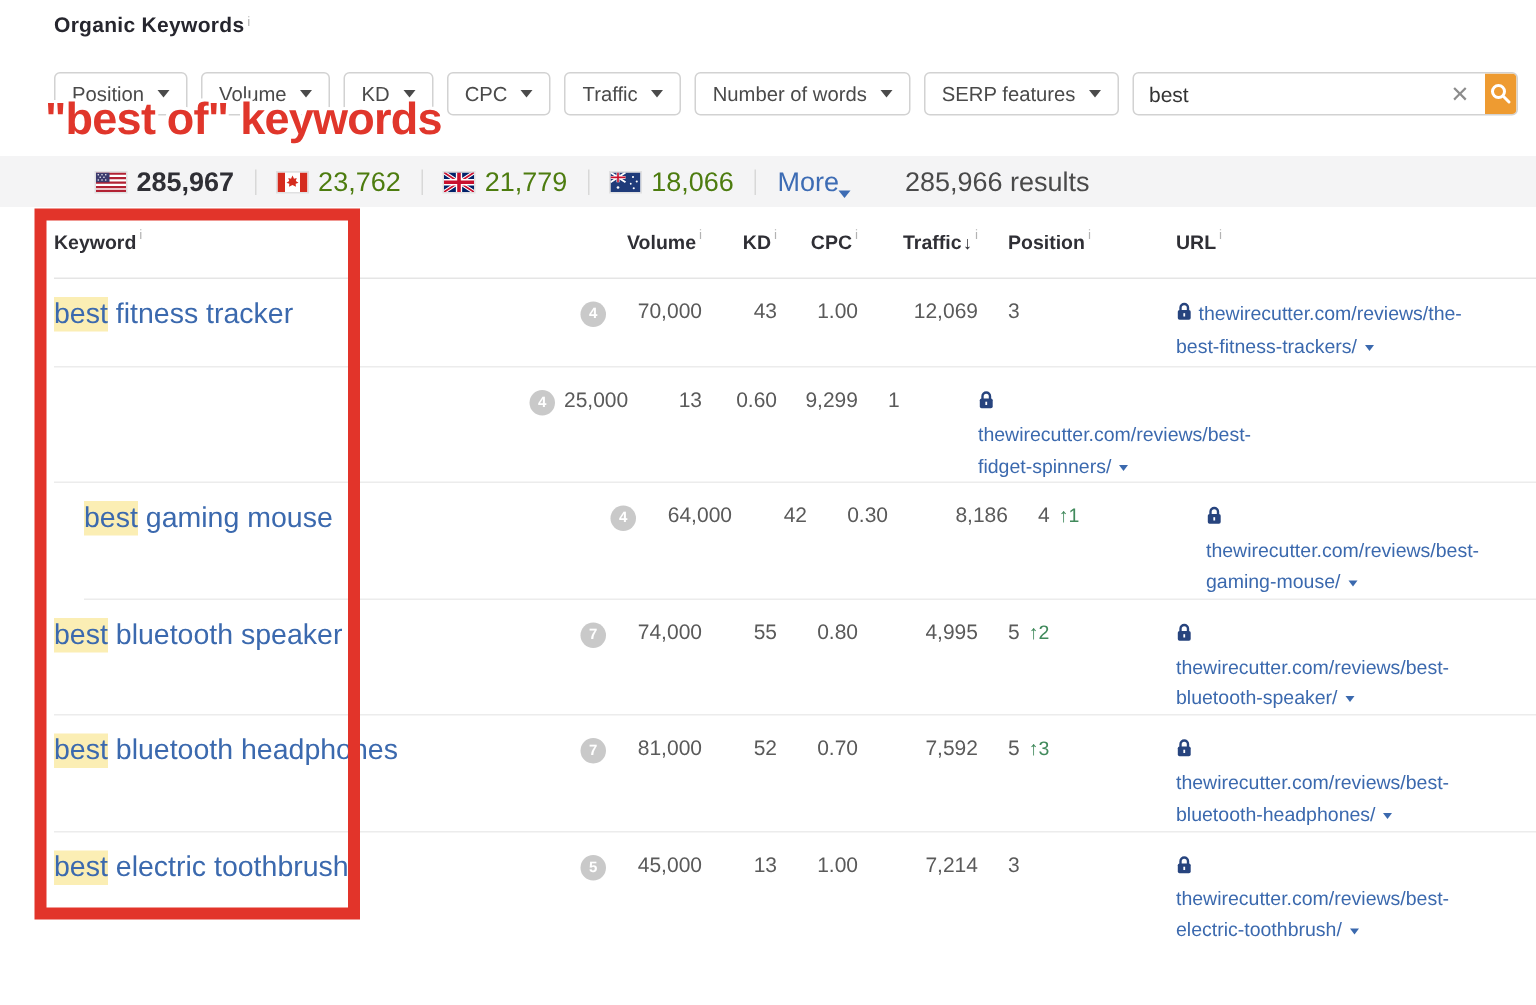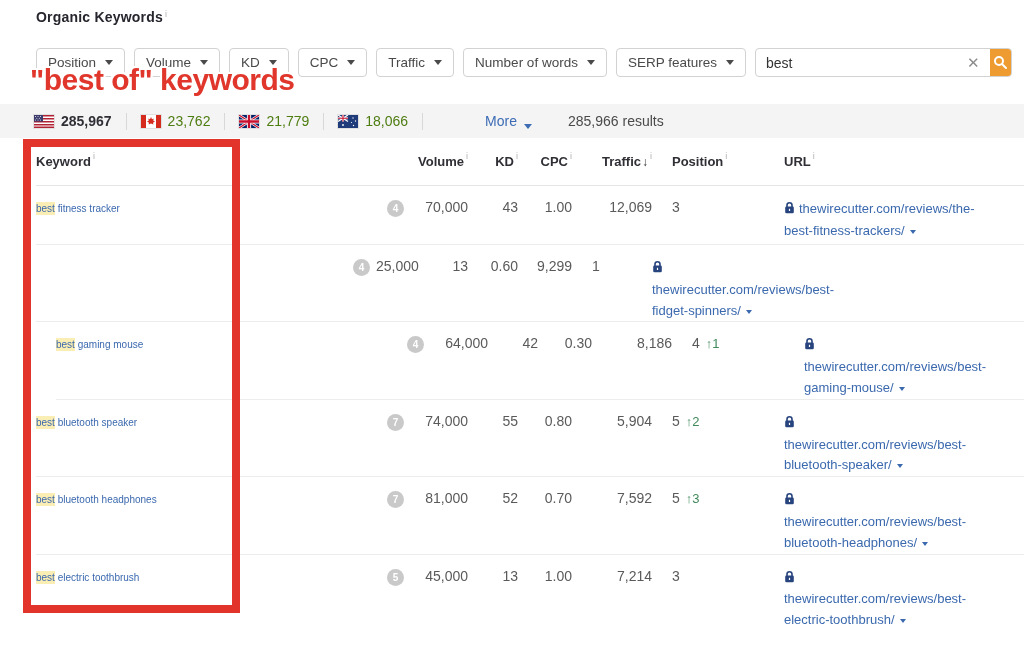--- a/index.html
+++ b/index.html
@@ -19,43 +19,43 @@
   .search-box { flex:1; display:flex; align-items:stretch; border:1px solid #d2d2d2; border-radius:4px; background:#fff; overflow:hidden; }
   .search-box input { flex:1; border:none; outline:none; font-size:14px; color:#333; padding:0 10px; font-family:"Liberation Sans", sans-serif; background:transparent; }
   .clear-x { display:flex; align-items:center; padding:0 10px; color:#8c8c8c; font-size:15px; cursor:pointer; }
   .search-btn { width:31px; background:#ee9b31; border:none; display:flex; align-items:center; justify-content:center; cursor:pointer; }
 
   
   .annotation { position:absolute; top:63px; left:30px; font-size:30px; font-weight:800; color:#e0362b; letter-spacing:-0.5px; z-index:20; white-space:nowrap;
     text-shadow:-2px -2px 0 #fff, 2px -2px 0 #fff, -2px 2px 0 #fff, 2px 2px 0 #fff, 0 -2px 0 #fff, 0 2px 0 #fff, -2px 0 0 #fff, 2px 0 0 #fff, 0 3px 2px rgba(255,255,255,.9); }
 
   
-  .stats-bar { position:absolute; top:104px; left:0; width:1024px; height:34px; background:#f4f4f5; display:flex; align-items:center; padding-left:34px; font-size:14px; }
+  .stats-bar { position:absolute; top:104px; left:0; width:1024px; height:34px; background:#f4f4f5; display:flex; align-items:center; padding-left:64px; font-size:18px; }
   .country { display:flex; align-items:center; gap:7px; cursor:pointer; }
   .country .val { color:#4d7c0f; }
   .country.active .val { color:#2f2f35; font-weight:bold; }
   .stat-div { width:1px; height:17px; background:#d8d8d8; margin:0 14px; }
-  .more-link { display:flex; align-items:flex-end; gap:7px; color:#3d6cb4; cursor:pointer;margin-left:48px; }
+  .more-link { display:flex; align-items:flex-end; gap:0; color:#3d6cb4; cursor:pointer; }
   .more-link .caret { border-top-color:#3d6cb4; }
   .results { color:#4a4a4a; margin-left:36px; }
   .flag { display:inline-block; line-height:0; box-shadow:0 0 0 1px rgba(0,0,0,0.08); }
 
   
   .table { position:absolute; top:138px; left:36px; width:988px; }
   .thead, .trow { display:grid; grid-template-columns:340px 34px 58px 50px 54px 80px 132px 240px; }
   .thead { height:48px; align-items:center; border-bottom:1px solid #e5e5e5; }
   .th { font-size:13px; font-weight:bold; color:#2f2f35; cursor:pointer; }
   .th.r { text-align:right; }
   .th .sup-i { top:-3px; }
   .sort-arrow { font-size:12px; color:#2f2f35; margin-left:1px; }
   .trow { border-bottom:1px solid #ececec; align-items:start; }
   .trow:last-child { border-bottom:none; }
   .td { padding-top:13px; font-size:14px; color:#5a5a5a; }
   .td.r { text-align:right; }
-  .kw a { font-size:10px; color:#3b69ae; text-decoration:none; cursor:pointer; }
+  .kw a { font-size:19px; color:#3b69ae; text-decoration:none; cursor:pointer; }
   mark { background:#fbeeb4; color:#3b69ae; padding:1px 0; }
   .badge { width:17px; height:17px; border-radius:50%; background:#c9c9c9; color:#fff; font-size:10px; font-weight:bold; display:inline-flex; align-items:center; justify-content:center; margin-top:-2px; cursor:pointer; }
   .td.badge-cell { text-align:right; padding-right:6px; }
   .pos-change { color:#418a5c; margin-left:6px; font-size:13px; }
   .pos-cell { padding-left:20px; }
   .url-cell { padding-right:17px; }
   .url-cell a { font-size:13px; color:#3b69ae; text-decoration:none; line-height:1.6; cursor:pointer; word-break:normal; }
   .lock { display:inline-block; vertical-align:-1px; margin-right:4px; }
   .url-caret { width:0; height:0; border-left:3.5px solid transparent; border-right:3.5px solid transparent; border-top:4.5px solid #3b69ae; display:inline-block; margin-left:5px; vertical-align:1px; }
 
@@ -228,21 +228,21 @@
                   <rect x="1.2" y="5.6" width="8.6" height="6.6" rx="1.2" fill="#27447e"></rect>
                   <rect x="4.9" y="7.8" width="1.2" height="2.2" fill="#fff"></rect>
                 </svg></span><br>thewirecutter.com/reviews/best-<br>gaming-mouse/<span class="url-caret"></span></a></div>
         </div>
         <div class="trow" style="min-height: 75px;">
           <div class="td kw"><a><mark>best</mark> bluetooth speaker</a></div>
           <div class="td badge-cell"><span class="badge">7</span></div>
           <div class="td r">74,000</div>
           <div class="td r">55</div>
           <div class="td r">0.80</div>
-          <div class="td r">5,904</div>
+          <div class="td r">4,995</div>
           <div class="td pos-cell">5<span class="pos-change">↑2</span></div>
           <div class="td url-cell"><a><span class="lock"><svg width="11" height="13" viewBox="0 0 11 13">
                   <path d="M3 6 V4.2 a2.5 2.5 0 0 1 5 0 V6" fill="none" stroke="#27447e" stroke-width="1.6"></path>
                   <rect x="1.2" y="5.6" width="8.6" height="6.6" rx="1.2" fill="#27447e"></rect>
                   <rect x="4.9" y="7.8" width="1.2" height="2.2" fill="#fff"></rect>
                 </svg></span><br>thewirecutter.com/reviews/best-<br>bluetooth-speaker/<span class="url-caret"></span></a></div>
         </div>
         <div class="trow" style="min-height: 75px;">
           <div class="td kw"><a><mark>best</mark> bluetooth headphones</a></div>
           <div class="td badge-cell"><span class="badge">7</span></div>

